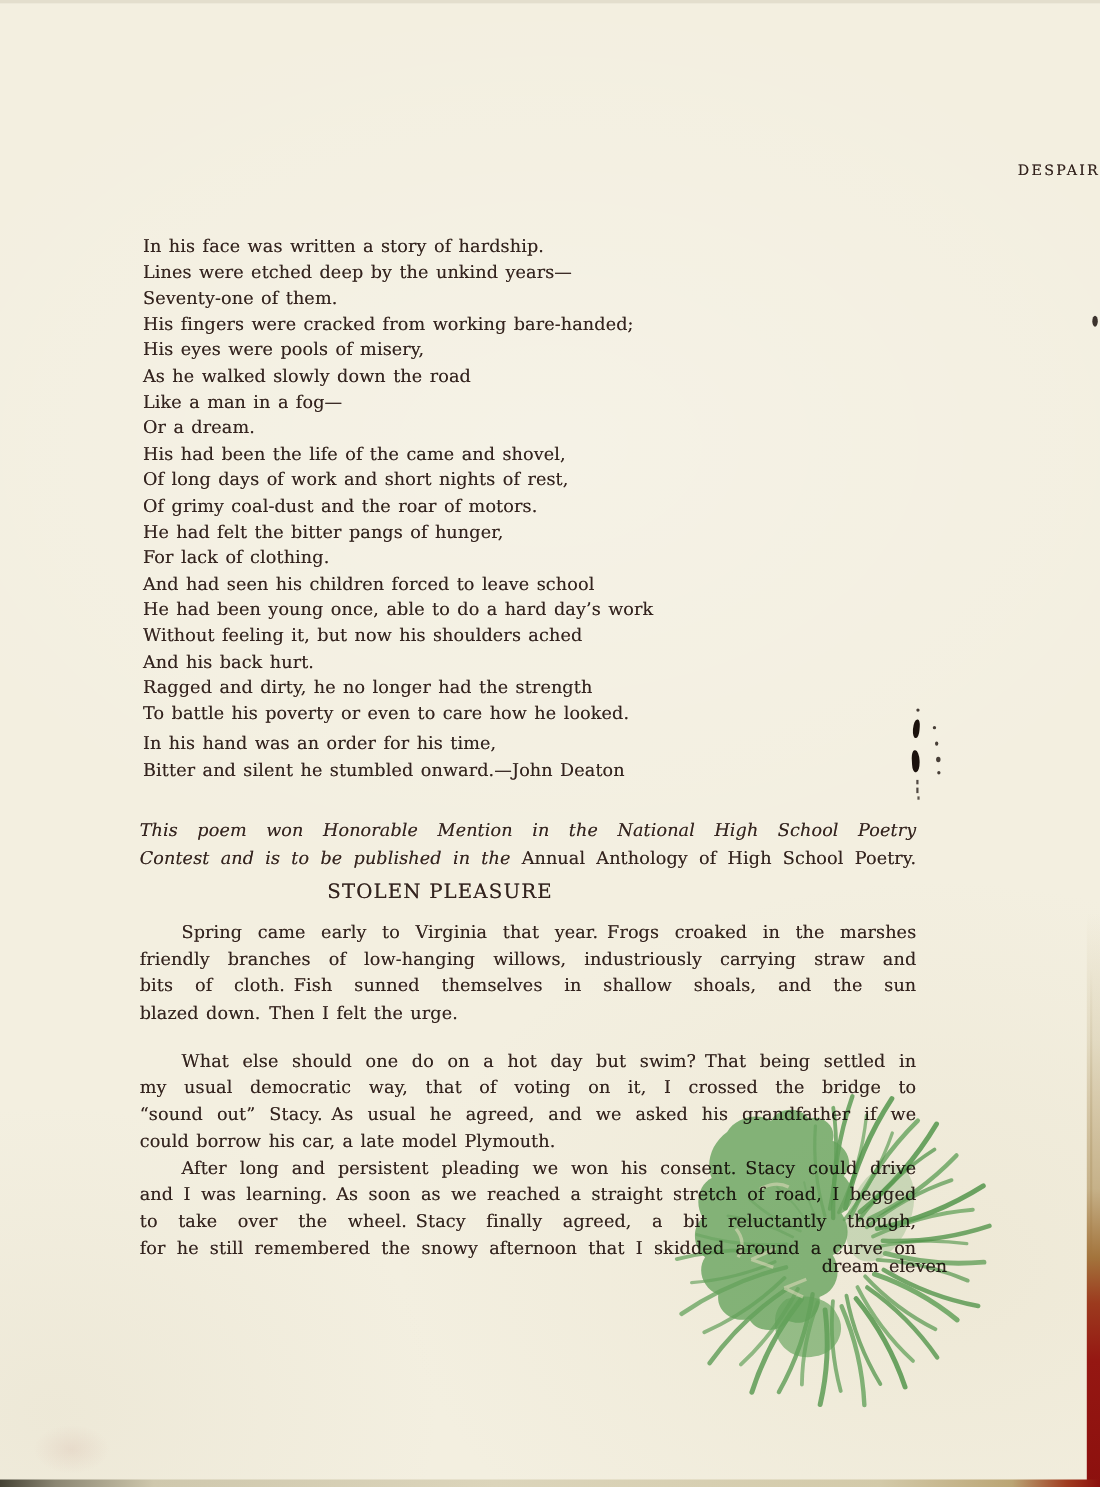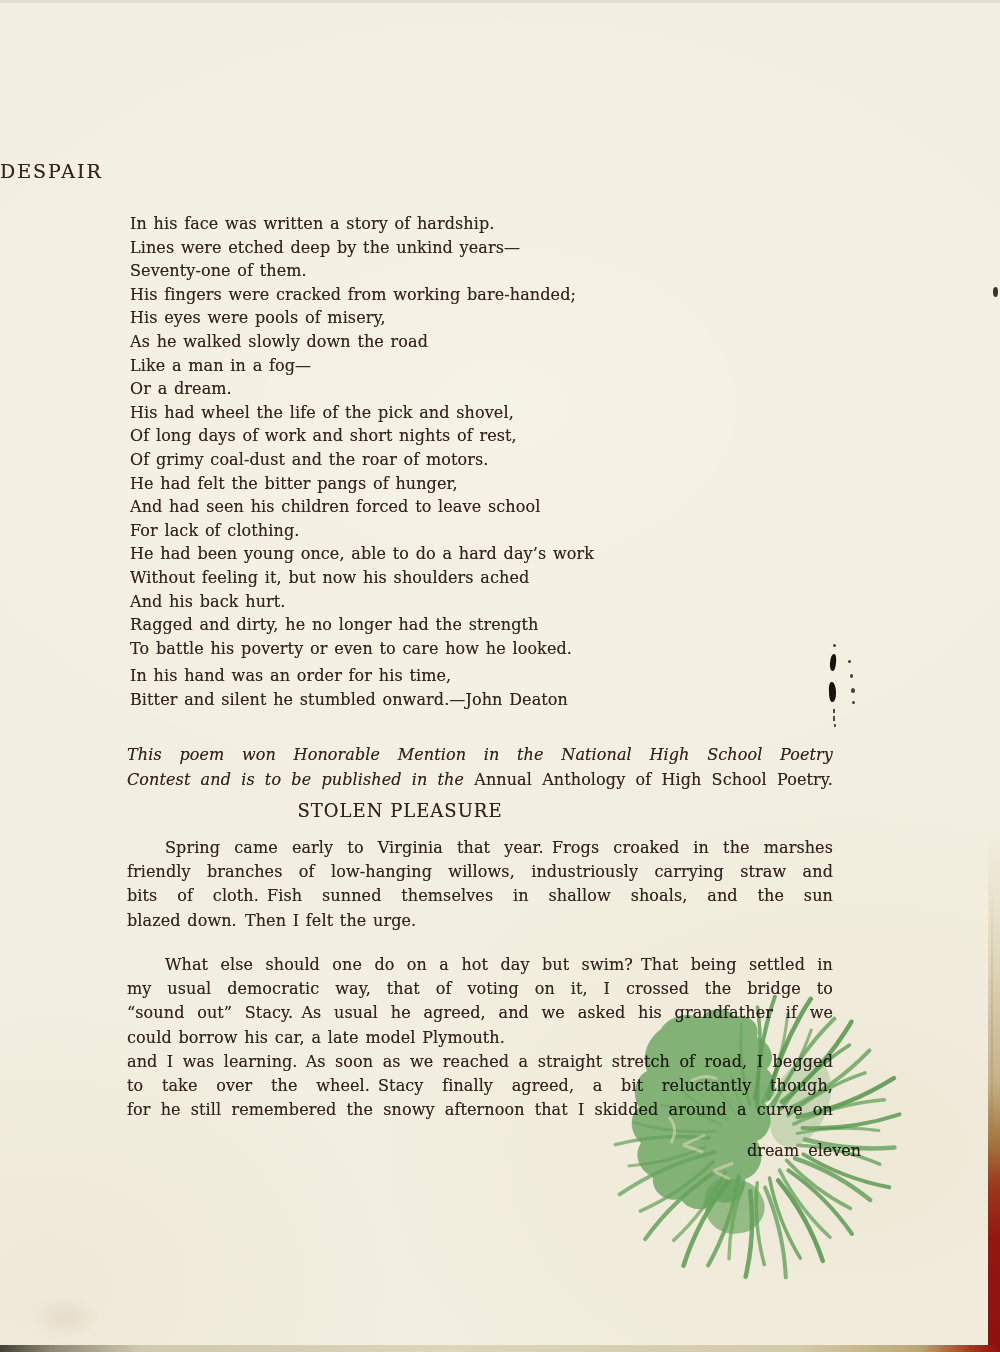--- a/index.html
+++ b/index.html
@@ -18,23 +18,23 @@
   }
   .serif-text{
     font-size:16px;
     line-height:23.6px;
     letter-spacing:.1px;
     word-spacing:1.5px;
     text-shadow:0 0 .4px rgba(51,35,30,.55);
   }
   .abs{position:absolute;}
   .page-title{
-    top:160px;left:0;width:1000px;
-    text-align:left;
-    font-size:19px;letter-spacing:2px;font-weight:500;
+    top:148px;left:0;width:1000px;
+    text-align:right;
+    font-size:13px;letter-spacing:2px;font-weight:500;
     text-shadow:0 0 .5px rgba(51,35,30,.6);
   }
   .poem-block{left:130px;width:640px;}
   .pline{white-space:pre-wrap;}
   .note-block{left:127px;width:706px;font-style:italic;}
   .note-line{line-height:25px;text-align:justify;text-align-last:justify;white-space:pre-wrap;}
   .note-line .roman{font-style:normal;}
   .section-title{
     top:800px;left:0;width:800px;
     text-align:center;
@@ -102,26 +102,26 @@
 
   <div class="abs poem-block serif-text" style="top:212px">
     <div class="pline">In his face was written a story of hardship.</div>
     <div class="pline">Lines were etched deep by the unkind years—</div>
     <div class="pline">Seventy-one of them.</div>
     <div class="pline">His fingers were cracked from working bare-handed;</div>
     <div class="pline">His eyes were pools of misery,</div>
     <div class="pline">As he walked slowly down the road</div>
     <div class="pline">Like a man in a fog—</div>
     <div class="pline">Or a dream.</div>
-    <div class="pline">His had wheel the life of the pick and shovel,</div>
+    <div class="pline">His had been the life of the came and shovel,</div>
     <div class="pline">Of long days of work and short nights of rest,</div>
     <div class="pline">Of grimy coal-dust and the roar of motors.</div>
     <div class="pline">He had felt the bitter pangs of hunger,</div>
+    <div class="pline">For lack of clothing.</div>
     <div class="pline">And had seen his children forced to leave school</div>
-    <div class="pline">For lack of clothing.</div>
     <div class="pline">He had been young once, able to do a hard day’s work</div>
     <div class="pline">Without feeling it, but now his shoulders ached</div>
     <div class="pline">And his back hurt.</div>
     <div class="pline">Ragged and dirty, he no longer had the strength</div>
     <div class="pline">To battle his poverty or even to care how he looked.</div>
   </div>
 
   <div class="abs poem-block serif-text" style="top:664px">
     <div class="pline">In his hand was an order for his time,</div>
     <div class="pline">Bitter and silent he stumbled onward.—John Deaton</div>
@@ -142,20 +142,21 @@
   </div>
 
   <div class="abs prose-block serif-text" style="top:953px">
     <div class="jline indent">What else should one do on a hot day but swim? That being settled in</div>
     <div class="jline">my usual democratic way, that of voting on it, I crossed the bridge to</div>
     <div class="jline">“sound out” Stacy. As usual he agreed, and we asked his grandfather if we</div>
     <div class="jline-last">could borrow his car, a late model Plymouth.</div>
   </div>
 
   <div class="abs prose-block serif-text" style="top:1050px">
+    <div class="jline indent">After long and persistent pleading we won his consent. Stacy could drive</div>
     <div class="jline">and I was learning. As soon as we reached a straight stretch of road, I begged</div>
     <div class="jline">to take over the wheel. Stacy finally agreed, a bit reluctantly though,</div>
     <div class="jline">for he still remembered the snowy afternoon that I skidded around a curve on</div>
   </div>
 
   <div class="abs page-footer">dream eleven</div>
 
   <svg class="abs stamp" viewBox="0 0 320 300" aria-hidden="true">
     <g id="stamp-rays">
         <path d="M 154.9 120.2 Q 143.2 80.2 146.3 38.6" stroke="#61ab61" stroke-width="3" stroke-opacity="0.55" stroke-linecap="round" fill="none"></path>

